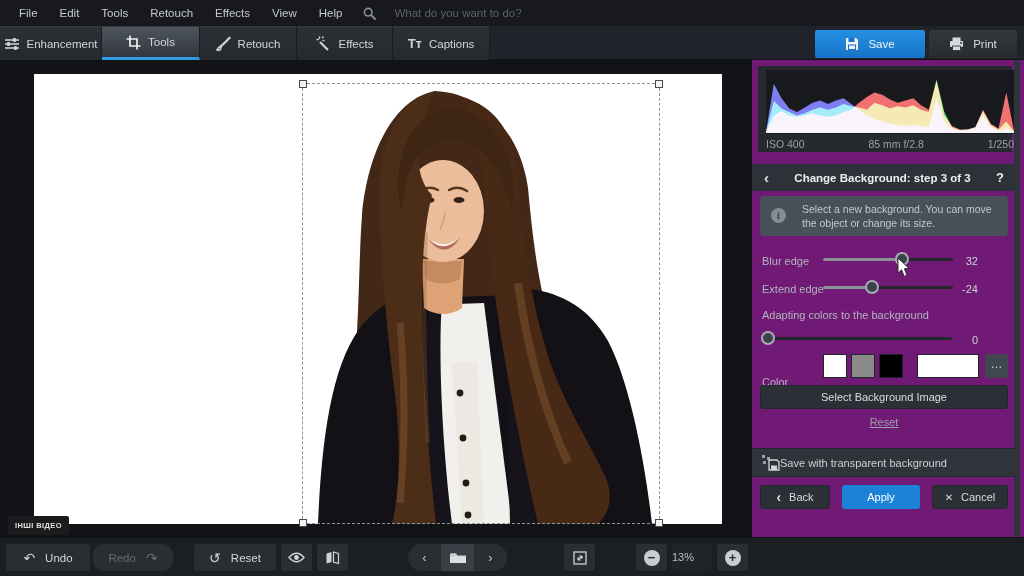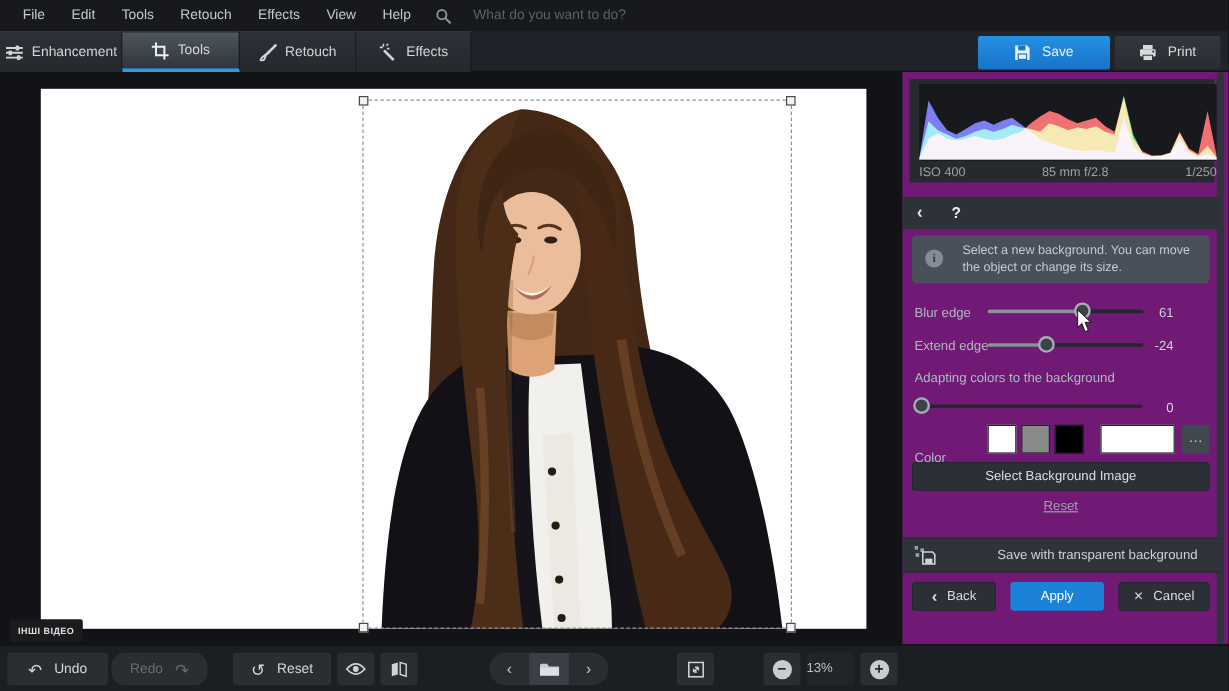--- a/index.html
+++ b/index.html
@@ -54,21 +54,21 @@
   .slider .fill { position:absolute; left:0; top:6px; height:3px; background:#8b9299; border-radius:2px; }
   .slider .knob { position:absolute; top:0; width:14px; height:14px; margin-left:-7px; border-radius:50%;
     background:#3c424a; border:2px solid #a6adb4; }
   .swatch { position:absolute; top:0; width:24px; height:24px; border:1px solid #20242a; }
   #panel-btn { position:absolute; left:8px; top:325px; width:248px; height:24px; background:#2b3036; border:1px solid #24282e;
     border-radius:3px; text-align:center; line-height:22px; font-size:11px; color:#d9dde1; }
   #reset-link { position:absolute; left:0; top:356px; width:264px; text-align:center; font-size:11px; color:#9ba2aa;
     text-decoration:underline; }
   #save-transp { position:absolute; left:0; top:388px; width:264px; height:29px; background:#2e343a;
     border-top:1px solid #242930; border-bottom:1px solid #242930; display:flex; align-items:center; }
-  #save-transp .lbl { flex:1; text-align:right; font-size:11px; color:#ccd1d6; }
+  #save-transp .lbl { flex:1; text-align:left; font-size:11px; color:#ccd1d6; }
   .foot-btn { position:absolute; top:425px; height:24px; border-radius:3px; background:#2b3036; border:1px solid #24282e;
     display:flex; align-items:center; justify-content:center; gap:8px; font-size:11px; color:#d9dde1; }
   #apply-btn { background:#1b82d8; border:none; color:#fff; }
   
   #footer { position:absolute; left:0; top:537px; width:1024px; height:39px; background:#1b1e22; border-top:1px solid #101214; }
   .fbtn { position:absolute; top:6px; height:27px; background:#2a2e33; border-radius:3px; display:flex; align-items:center;
     justify-content:center; gap:10px; font-size:11.5px; color:#d3d7da; }
   .fbtn .g { font-size:14px; }
   .fbtn.muted { color:#686d73;border-radius:11px; }
   #nav-pill { position:absolute; left:408px; top:6px; width:99px; height:27px; background:#2a2e33; border-radius:14px;
@@ -153,20 +153,24 @@
             <line x1="4" y1="6" x2="12" y2="14" stroke="#cfd4d8" stroke-width="2.2"></line>
             <g stroke="#cfd4d8" stroke-width="1.3">
               <line x1="3.5" y1="0.5" x2="3.5" y2="3"></line>
               <line x1="0.5" y1="3.5" x2="3" y2="3.5"></line>
               <line x1="6" y1="2" x2="7.5" y2="0.5"></line>
               <line x1="6.5" y1="4.5" x2="8.5" y2="4.5"></line>
             </g>
           </svg>
         </span>
       <span>Effects</span>
+    </div>
+    <div class="tab" style="left:393px;width:97px;">
+      <span style="font-size:13px;font-weight:bold;color:#cfd4d8;">Tт</span>
+      <span>Captions</span>
     </div>
   </div>
 
   <div class="topbtn" id="save-btn">
     <span>
         <svg width="14" height="14" viewBox="0 0 14 14">
           <path d="M1,1 H11 L13,3 V13 H1 Z" fill="#eef3f7"></path>
           <rect x="3.5" y="1" width="6" height="4" fill="#1873c8"></rect>
           <rect x="3" y="7.5" width="8" height="5.5" fill="#1873c8"></rect>
           <rect x="4" y="8.5" width="6" height="3.5" fill="#eef3f7"></rect>
@@ -238,35 +242,36 @@
         </svg>
       <div id="exif">
         <span>ISO 400</span>
         <span class="mid">85 mm f/2.8</span>
         <span>1/250</span>
       </div>
     </div>
 
     <div id="step-header">
       <span class="chev">‹</span>
+      <span class="title">Change Background: step 3 of 3</span>
       <span id="help-q">?</span>
     </div>
 
     <div id="info-box">
       <span class="icirc">i</span>
       <span class="itext">Select a new background. You can move the object or change its size.</span>
     </div>
 
     <span class="plabel" style="left:10px;top:195px;">Blur edge</span>
     <div class="slider" style="left:71px;top:192px;width:130px;">
       <div class="track"></div>
         <div class="fill" style="width: 61%;"></div>
         <div class="knob" style="left: 61%;"></div>
     </div>
-    <span class="pvalue" style="left:186px;top:195px;">61</span>
+    <span class="pvalue" style="left:186px;top:195px;">32</span>
 
     <span class="plabel" style="left:10px;top:223px;">Extend edge</span>
     <div class="slider" style="left:71px;top:220px;width:130px;">
       <div class="track"></div>
         <div class="fill" style="width: 38%;"></div>
         <div class="knob" style="left: 38%;"></div>
     </div>
     <span class="pvalue" style="left:186px;top:223px;">-24</span>
 
     <span class="plabel" style="left:10px;top:249px;">Adapting colors to the background</span>

